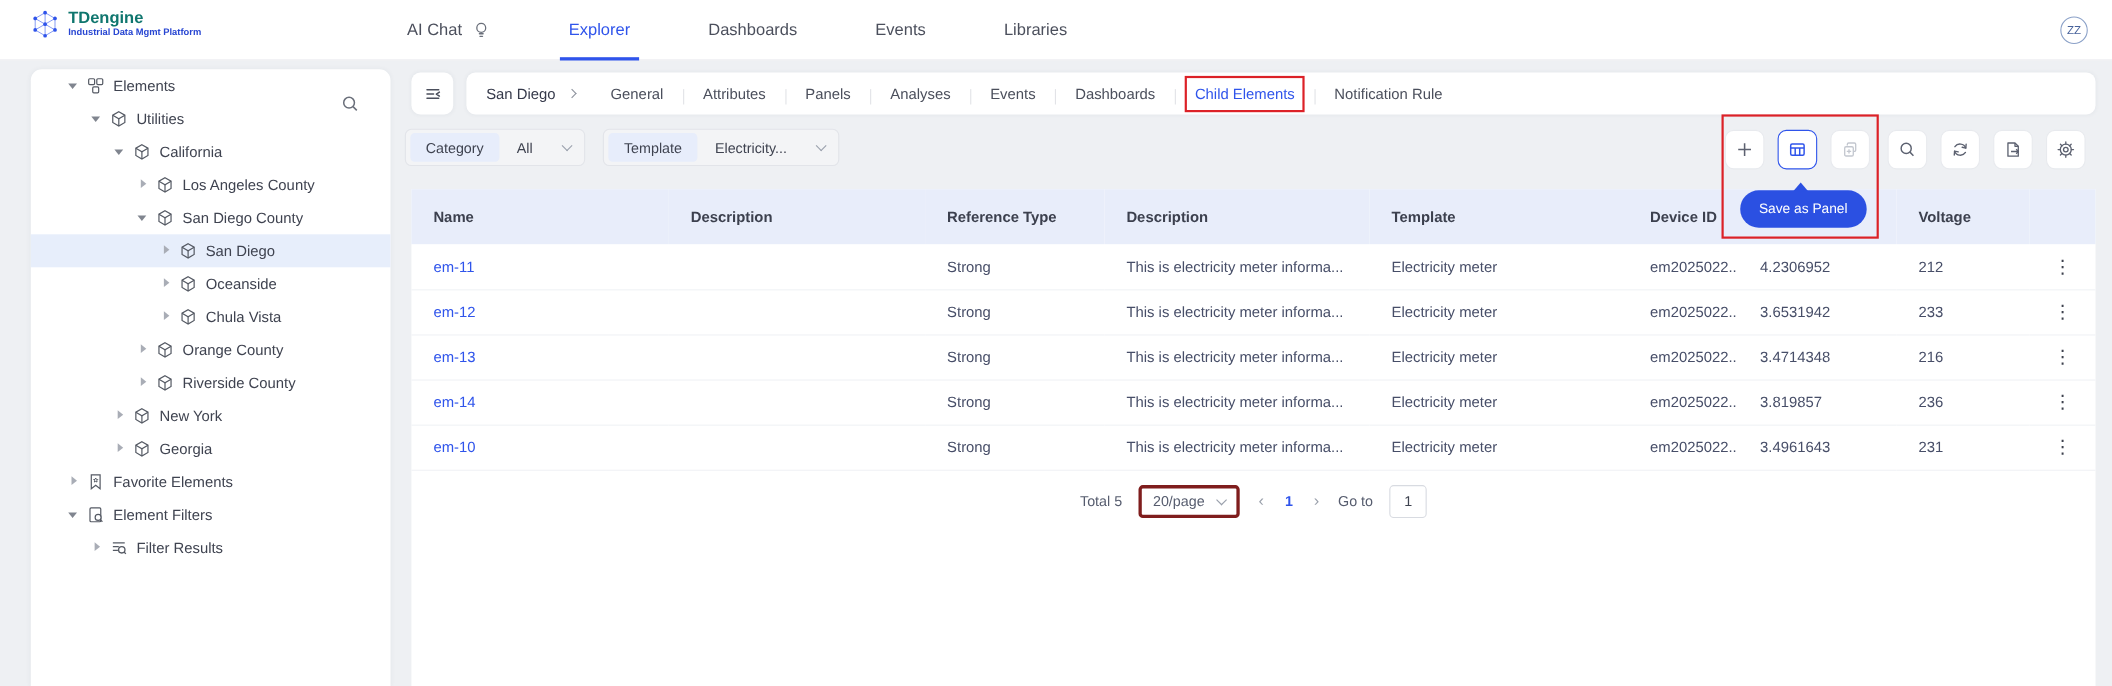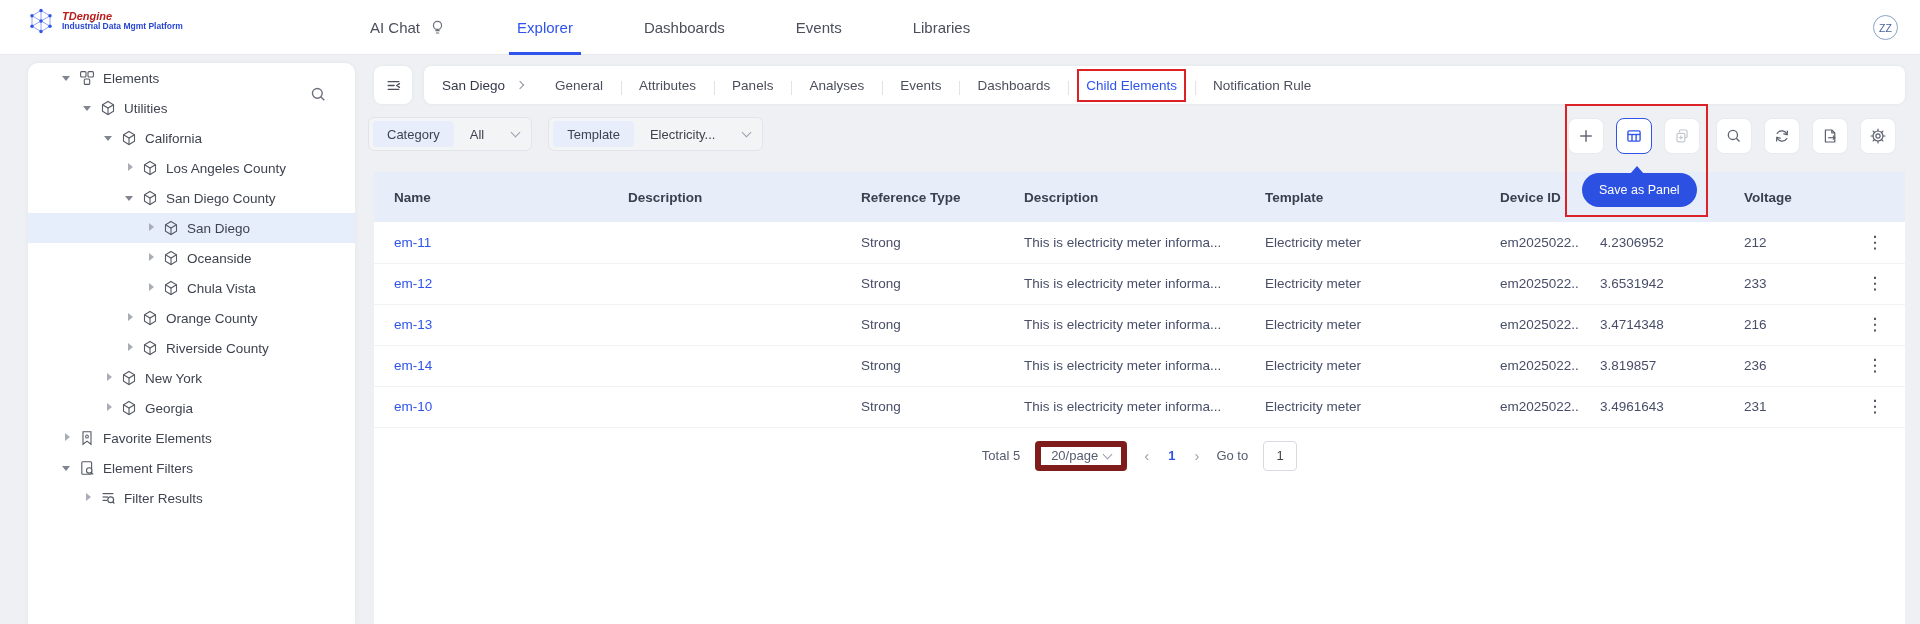--- a/index.html
+++ b/index.html
@@ -9,21 +9,21 @@
     background: #eef0f3;
     font-family: "Liberation Sans", sans-serif;
     color: #3b3f4e;
     overflow: hidden;
   }
 
   
   .navbar { position:absolute; top:0; left:0; width:1920px; height:55px; background:#fff; border-bottom:1px solid #e9eaee; z-index:10; }
   .logo { position:absolute; left:28px; top:8px; display:flex; align-items:center; gap:8px; cursor:pointer; }
   .logo-text { line-height:1.15; }
-  .logo-title { color:#b91c1c; font-weight:bold; font-size:11px;font-style:italic; }
+  .logo-title { color:#0f766e; font-weight:bold; font-size:15px; }
   .logo-sub { color:#2846d2; font-weight:bold; font-size:8.5px; }
   .nav-menu { position:absolute; left:370px; top:0; height:55px; display:flex; align-items:center; gap:71px; font-size:15px; color:#4b4f5c; }
   .nav-item { position:relative; height:55px; display:flex; align-items:center; gap:9px; cursor:pointer; white-space:nowrap; }
   .nav-item.active { color:#2f54eb; }
   .nav-item.active::after { content:''; position:absolute; bottom:0; left:-8px; right:-8px; height:3px; background:#2f54eb; }
   .avatar { position:absolute; right:22px; top:15px; width:25px; height:25px; border:1px solid #8ba1c8; border-radius:50%;
             color:#47629b; font-size:10.5px; display:flex; align-items:center; justify-content:center; cursor:pointer; background:#fff; }
 
   
   .sidebar { position:absolute; left:28px; top:63px; width:327px; height:561px; background:#fff;
@@ -90,21 +90,21 @@
   th { text-align:left; padding-left:20px; font-weight:700; color:#3c404e; }
   tbody tr { height:41px; border-bottom:1px solid #f0f2f5; }
   td { padding-left:20px; color:#474e68; white-space:nowrap; overflow:hidden; }
   .link { color:#2f54eb; cursor:pointer; }
   .kebab-cell { text-align:center; padding-left:0; }
   .kebab { color:#3d414d; font-size:17px; cursor:pointer; display:inline-block; width:20px; }
 
   
   .pagination { margin-top:13px; display:flex; align-items:center; justify-content:center; gap:15px;
                 font-size:13px; color:#565c6e; }
-  .page-size { width:92px; height:30px; border:6px solid #7f1d1d; border-radius:4px; background:#fff;
+  .page-size { width:92px; height:30px; border:3px solid #7f1d1d; border-radius:4px; background:#fff;
                display:flex; align-items:center; justify-content:space-between; padding:0 10px; cursor:pointer; }
   .page-arrow { color:#9aa0ab; font-size:15px; cursor:pointer; padding:0 2px; }
   .page-num { color:#2f54eb; font-weight:bold; cursor:pointer; padding:0 2px; }
   .goto-input { width:34px; height:30px; border:1px solid #d8dbe1; border-radius:4px; text-align:center;
                 font-size:13px; color:#3f4350; background:#fff; font-family:"Liberation Sans",sans-serif; }
 
   .defs { position:absolute; width:0; height:0; overflow:hidden; }
 </style>
 </head>
 <body>

